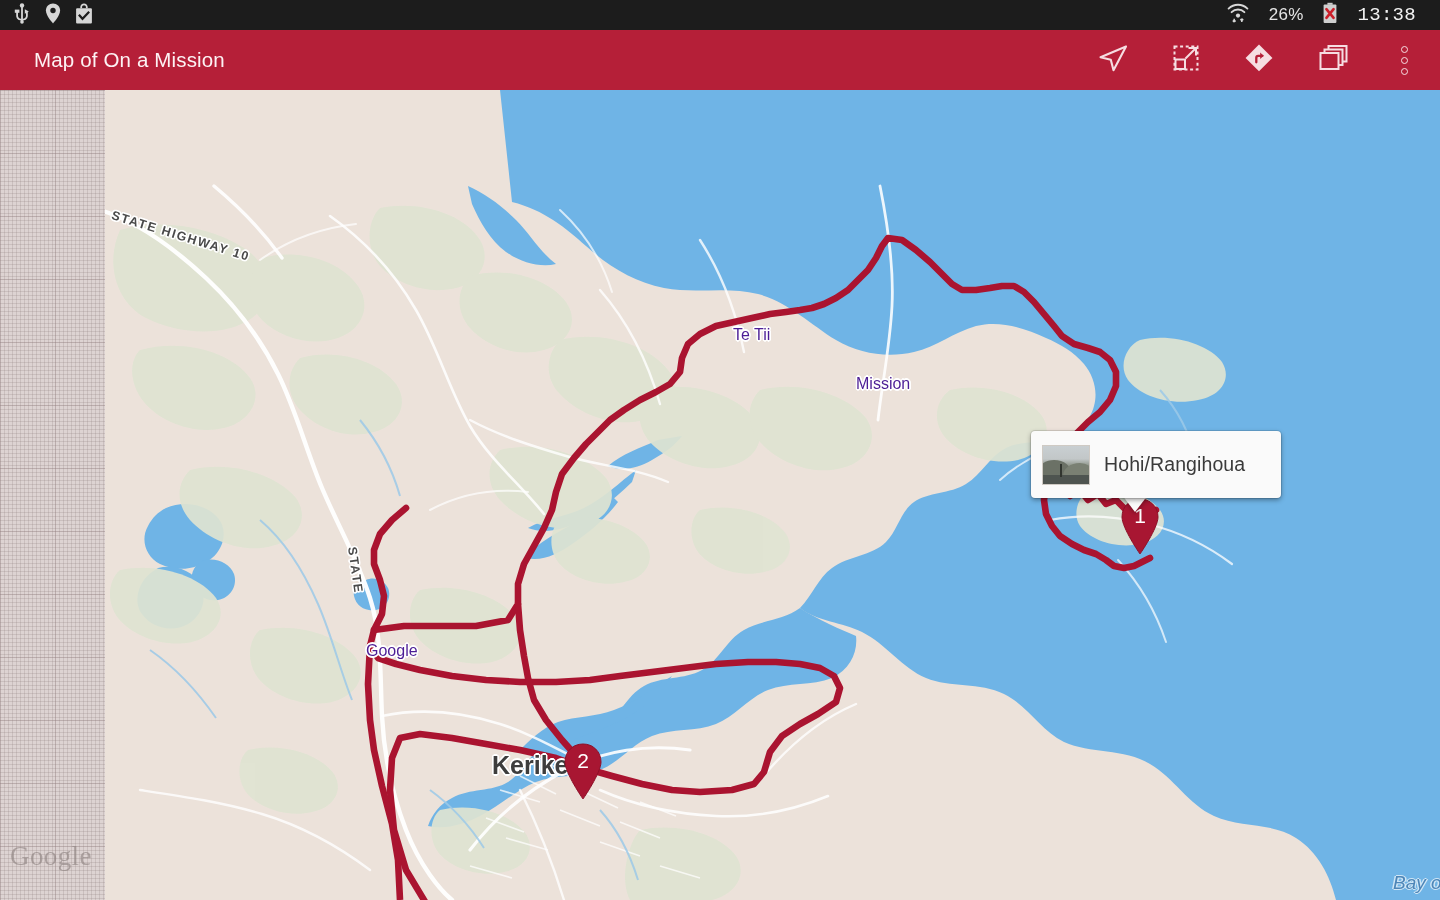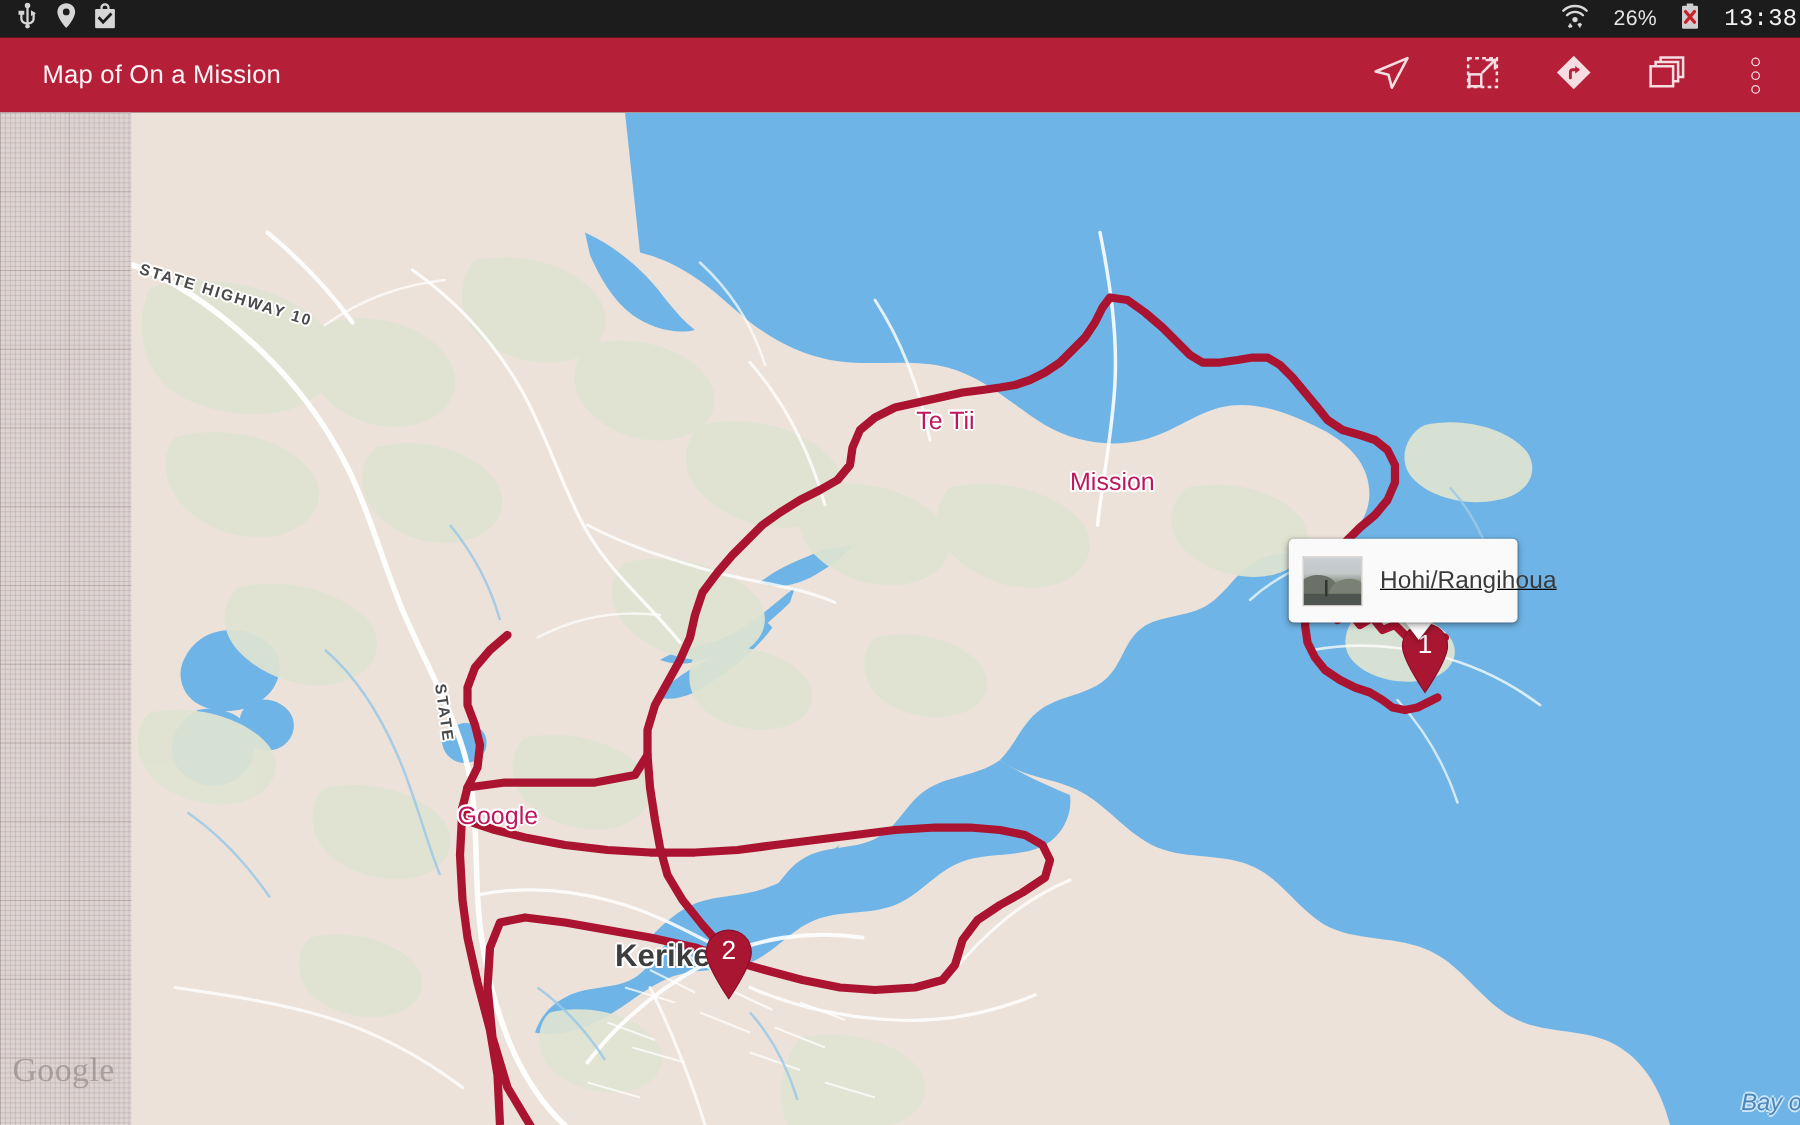--- a/index.html
+++ b/index.html
@@ -13,21 +13,21 @@
 
   
   #statusbar {
     position:absolute; left:0; top:0; width:1440px; height:30px;
     background:#1c1c1c; color:#e8e8e8;
     display:flex; align-items:center;
   }
   #status-left { display:flex; align-items:center; gap:13px; padding-left:12px; }
   #status-right {
     margin-left:auto; display:flex; align-items:center; gap:19px;
-    padding-right:2px;
+    padding-right:24px;
   }
   .sb-icon { display:block; }
   #battery-pct { font-size:17px; letter-spacing:0.2px; color:#e4e4e4; }
   #clock { font-size:19px; color:#f2f2f2; letter-spacing:0.3px;font-family:Liberation Mono, monospace; }
 
   
   #appbar {
     position:absolute; left:0; top:30px; width:1440px; height:60px;
     background:#b51f38;
     display:flex; align-items:center;
@@ -81,21 +81,21 @@
   
   .map-label {
     position:absolute;
     color:#4d4d4d;
     text-shadow:
       -1.6px 0 #fff, 1.6px 0 #fff, 0 -1.6px #fff, 0 1.6px #fff,
       -1.2px -1.2px #fff, 1.2px -1.2px #fff, -1.2px 1.2px #fff, 1.2px 1.2px #fff;
     white-space:nowrap; pointer-events:none;
   }
   .lbl-city   { font-size:25px; font-weight:700; color:#3d3d3d; }
-  .lbl-town   { font-size:20px; font-weight:400; color:#be185d; }
+  .lbl-town   { font-size:16px; font-weight:400; color:#4c1d95; }
   .lbl-water  {
     font-size:19px; font-style:italic; color:#4d86b8;
     text-shadow:-1.4px 0 #cfe6f6,1.4px 0 #cfe6f6,0 -1.4px #cfe6f6,0 1.4px #cfe6f6;
   }
   .lbl-hwy {
     font-size:12.5px; letter-spacing:1.6px; font-weight:600; color:#4a4a4a;
   }
 
   
   #google-wm {
@@ -114,27 +114,26 @@
   .marker .num {
     position:absolute; left:0; top:7px; width:44px;
     text-align:center; color:#fff;
     font-size:21px; font-weight:400;
     pointer-events:none;
   }
 
   
   #infowindow {
     position:absolute;
-    left:1031px; top:341px; width:183px; height:67px;
+    left:1031px; top:341px; width:250px; height:67px;
     background:#fafafa;
     border-radius:4px;
     box-shadow:0 2px 5px rgba(0,0,0,0.38), 0 0 0 1px rgba(0,0,0,0.10);
     display:flex; align-items:center;
     cursor:pointer;
-    text-decoration:underline;
   }
   #iw-thumb {
     width:48px; height:40px; margin-left:11px;
     border:1px solid #cfcac4;
     background:linear-gradient(#c9cfd2 0%, #c2c7c8 34%, #8e9489 52%,
                #6d7468 66%, #5b6156 80%, #868a7e 100%);
     position:relative; overflow:hidden; flex:0 0 auto;
   }
   #iw-thumb .hill-a{
     position:absolute; left:-6px; top:14px; width:34px; height:26px;

